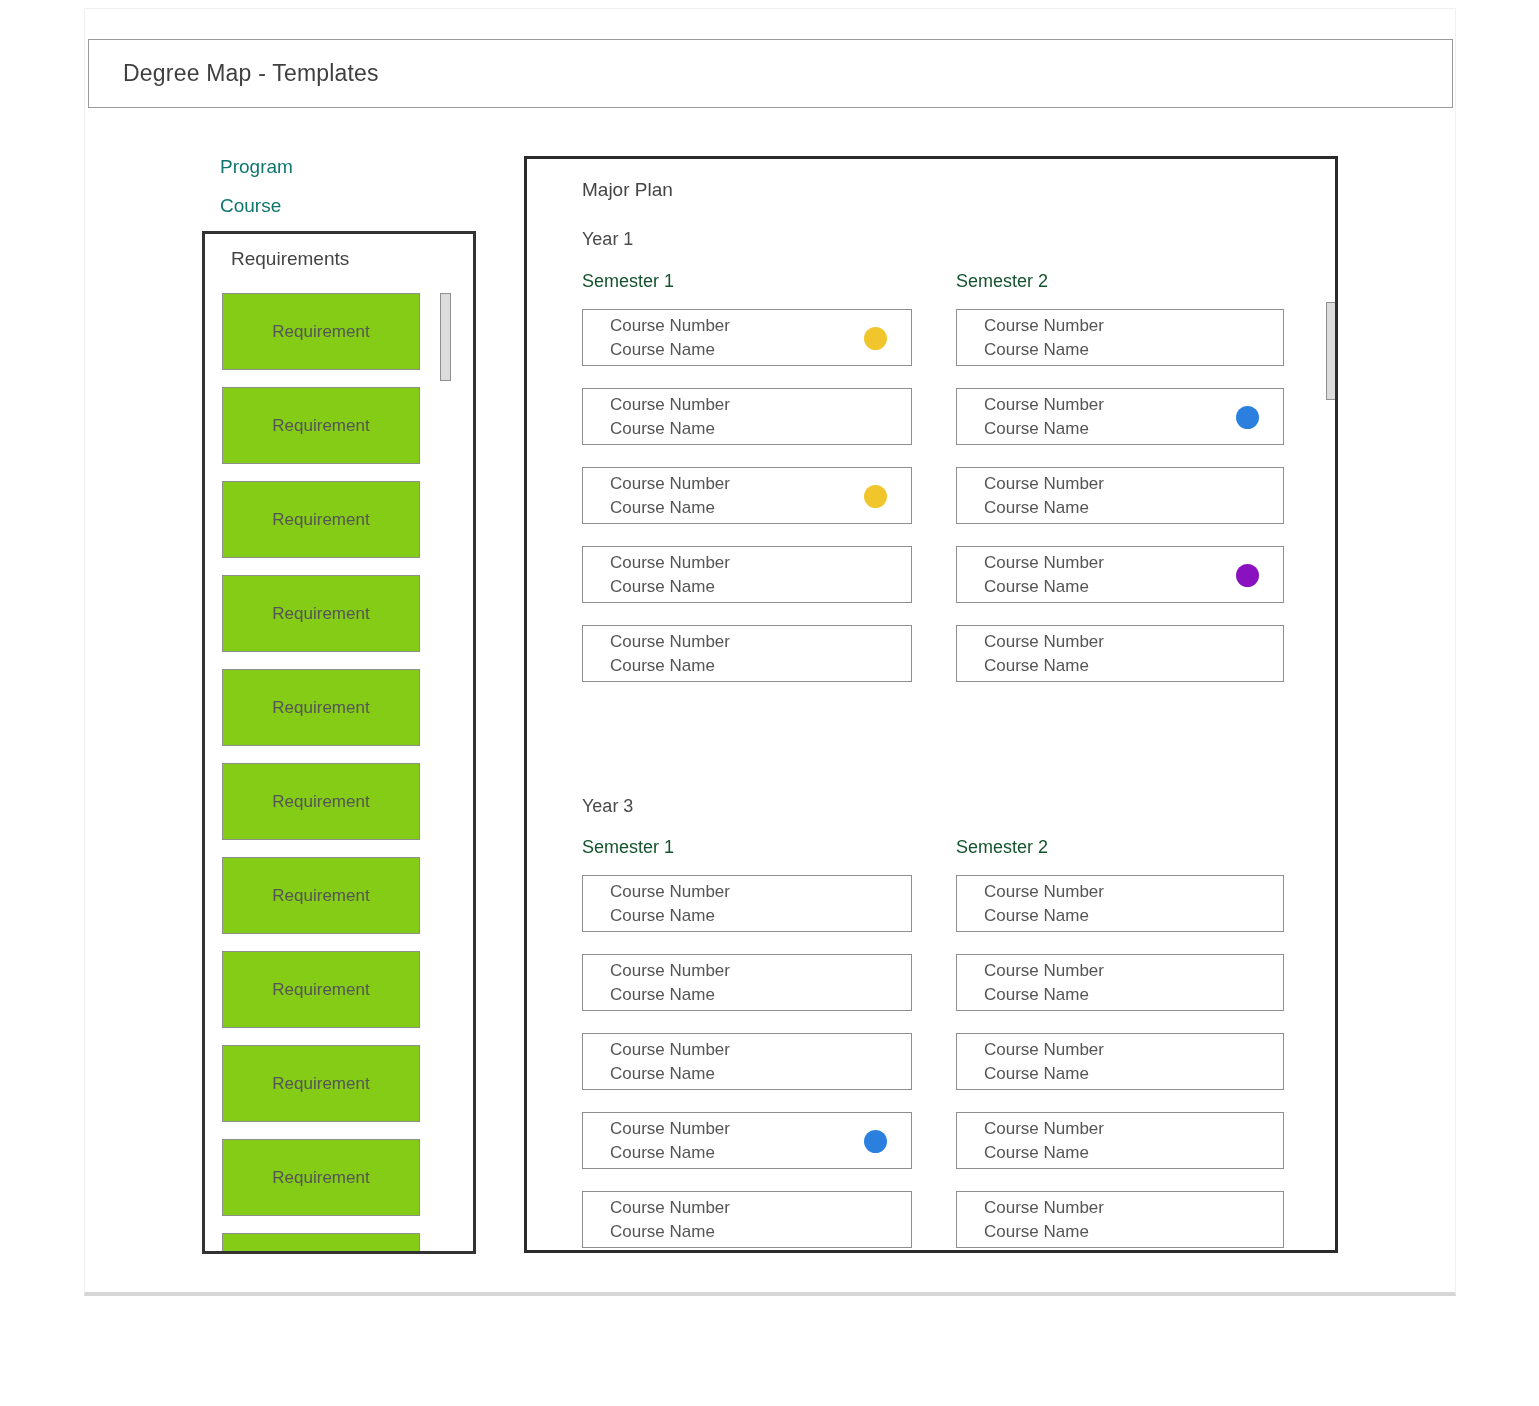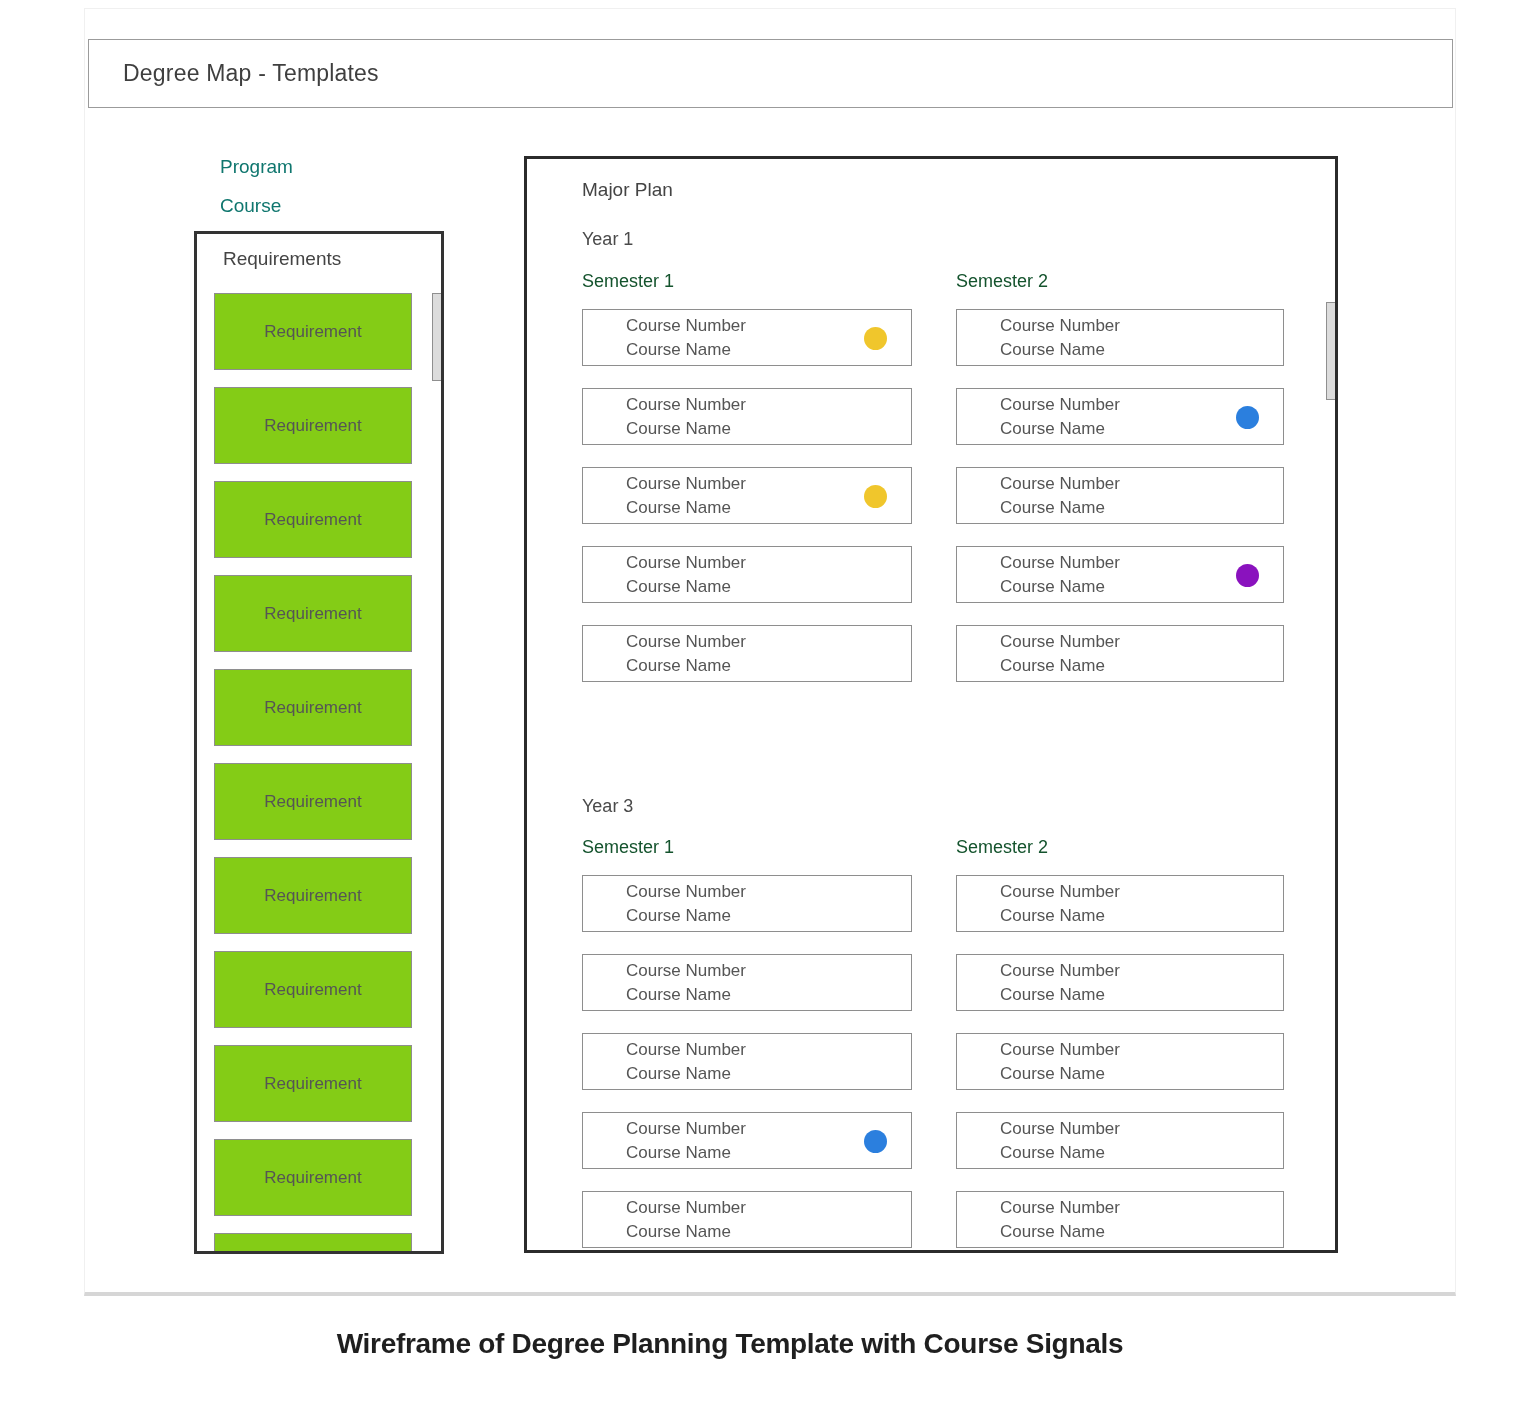--- a/index.html
+++ b/index.html
@@ -15,21 +15,21 @@
   .titlebar { position:absolute; left:3px; top:30px; width:1365px; height:69px;
     background:#fff; border:1px solid #9b9b9b; display:flex; align-items:center;text-align:right; }
   .titlebar span { padding-left:34px; font-size:23px; color:#3f3f3f; letter-spacing:.2px; }
 
   
   .side-label { position:absolute; font-size:19px; color:#0f766e; }
   .lbl-program { left:135px; top:147px; }
   .lbl-major   { left:135px; top:186px; }
 
   
-  .sidebar-panel { position:absolute; left:109px; top:222px; width:250px; height:1023px;
+  .sidebar-panel { position:absolute; left:117px; top:222px; width:274px; height:1023px;
     border:3px solid #333333; background:#fff; overflow:hidden; }
   .req-header { position:absolute; left:26px; top:14px; font-size:19px; color:#444; }
   .req-list { position:absolute; left:17px; top:59px; width:198px; }
   .req-box { width:198px; height:77px; border:1.5px solid #8e8e8e; background:#84cc16;
     margin-bottom:17px; display:flex; align-items:center; justify-content:center;
     font-size:17px; color:#555; }
   .side-scrollbar { position:absolute; left:235px; top:59px; width:11px; height:88px;
     background:#dcdcdc; border:1px solid #8f8f8f; }
 
   
@@ -45,21 +45,21 @@
   .y2s1-h { left:55px;  top:678px; }
   .y2s2-h { left:429px; top:678px; }
 
   .course-col { position:absolute; width:330px; }
   .col-y1s1 { left:55px;  top:150px; }
   .col-y1s2 { left:429px; top:150px; width:328px; }
   .col-y2s1 { left:55px;  top:716px; }
   .col-y2s2 { left:429px; top:716px; width:328px; }
 
   .course-box { position:relative; width:100%; height:57px; border:1.5px solid #8e8e8e;
-    background:#fff; margin-bottom:22px; padding:4px 0 0 43px; }
+    background:#fff; margin-bottom:22px; padding:4px 0 0 27px; }
   .course-line { font-size:17px; line-height:24px; color:#555; }
   .signal-dot { position:absolute; right:24px; top:17px; width:23px; height:23px;
     border-radius:50%; }
 
   
   .warning { position:absolute; left:430px; top:542px; width:320px; display:flex; }
   .warn-icon { flex:0 0 28px; margin-top:2px; }
   .warn-text { margin-left:11px; width:282px; font-size:15px; font-style:italic;
     line-height:19px; color:#555; }
 
@@ -205,14 +205,13 @@
           <div class="course-box">
             <div class="course-line">Course Number</div>
             <div class="course-line">Course Name</div>
           </div>
         </div>
 
       <div class="plan-scrollbar"></div>
     </div>
   </div>
 
-  <div class="caption">Wireframe of Degree Planning Template with Course Signals</div>
 </div>
 
 </body></html>

